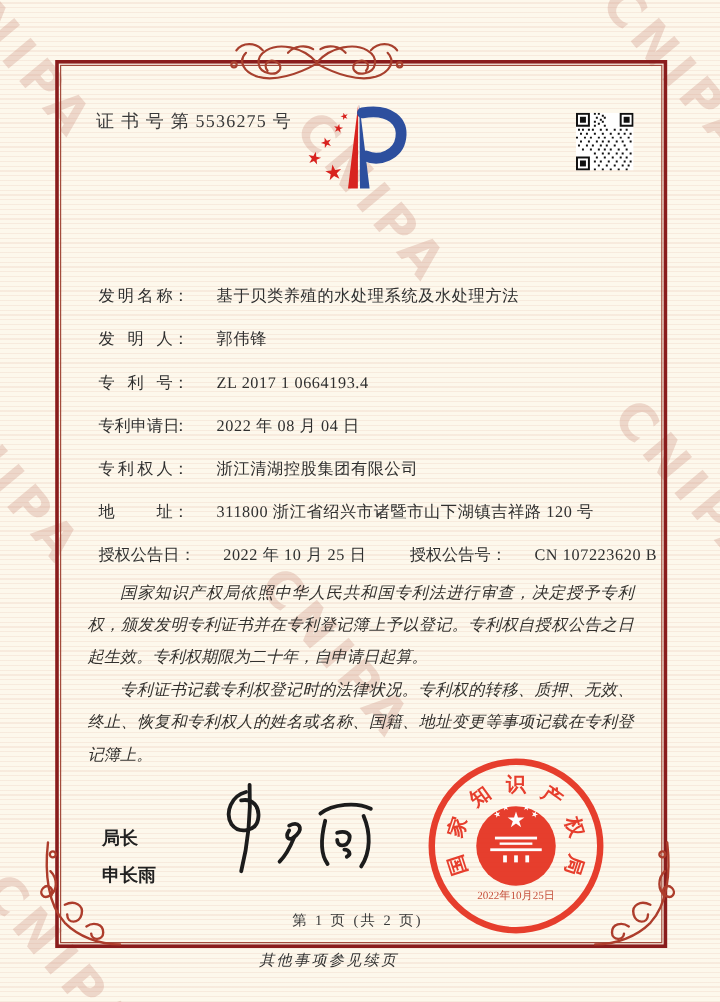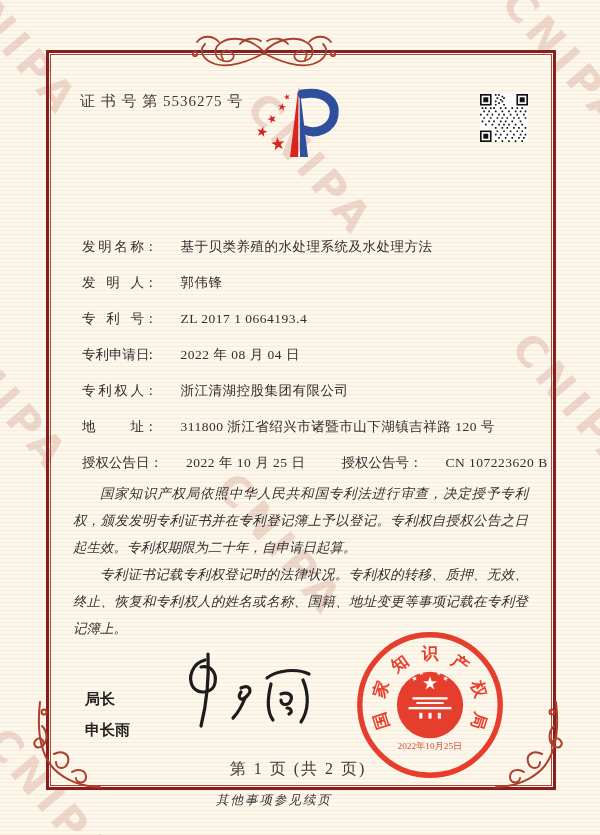--- a/index.html
+++ b/index.html
@@ -42,21 +42,21 @@
             font-size:13.5px;line-height:27px;color:#33312e;font-style:italic;
             text-align:justify;}
   .bodytext p{margin:0;text-indent:2em;}
   
   .director{position:absolute;left:85px;top:672px;z-index:3;font-size:15px;
             font-weight:600;line-height:31px;color:#222;margin-top:12px;}
   .signature{position:absolute;left:175px;top:650px;z-index:4;}
   .seal{position:absolute;left:352px;top:627px;z-index:5;opacity:.93;}
   
   .pageinfo{position:absolute;left:46px;width:504px;top:759px;z-index:3;
-            text-align:center;font-size:16px;color:#3a3a3a;letter-spacing:2px;}
+            text-align:center;font-size:12px;color:#3a3a3a;letter-spacing:2px;}
   .footnote{position:absolute;left:0;width:548px;top:792px;z-index:3;
             text-align:center;font-size:12.5px;color:#333;font-style:italic;
             letter-spacing:2px;}
 </style>
 </head>
 <body>
 
 <div class="page">
 
   <svg width="0" height="0" style="position:absolute" aria-hidden="true">

